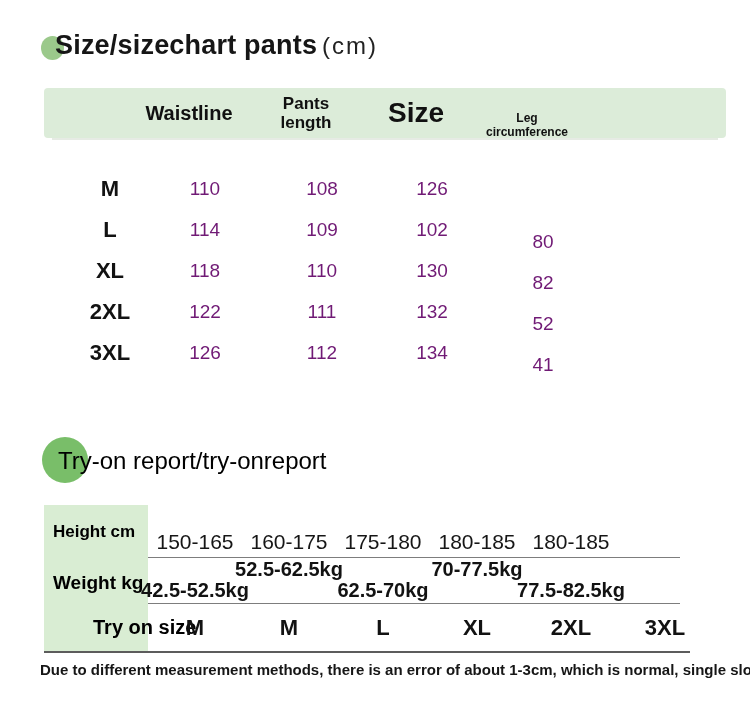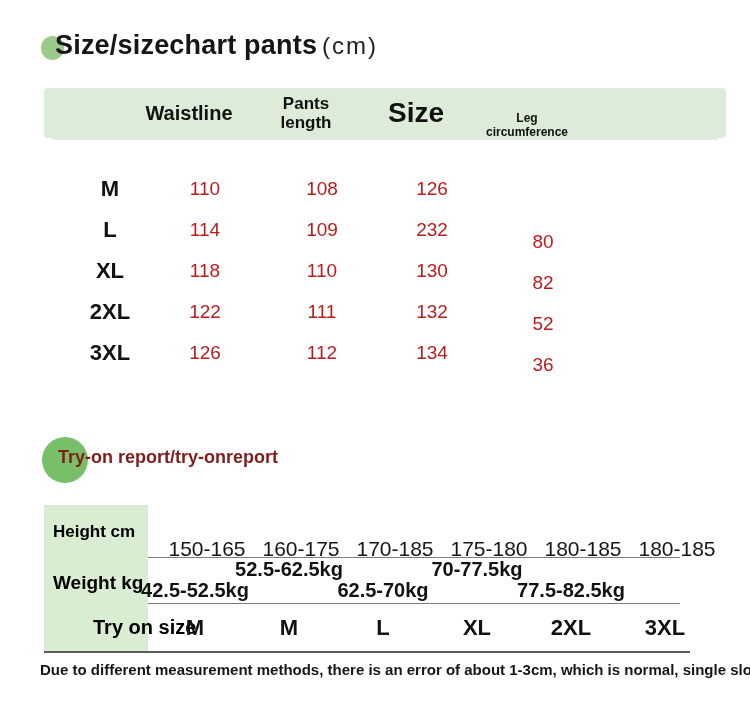--- a/index.html
+++ b/index.html
@@ -33,45 +33,45 @@
   .c0 { width:100px; }
   .c1 { width:90px; }
   .c2 { width:144px; }
   .c3 { width:76px; }
   .c4 { width:146px;margin-top:25px; }
   .h-waist { font-weight:bold; font-size:20px; }
   .h-two   { font-weight:bold; font-size:17px; line-height:1.12; }
   .h-hips  { font-weight:bold; font-size:28px; }
   .h-leg   { font-weight:bold; font-size:12px; line-height:1.15; }
   .size  { font-weight:bold; font-size:22px; color:#121212; }
-  .num   { font-size:19px; font-weight:400; color:#b91c1c; }
+  .num   { font-size:19px; font-weight:400; color:#701a75; }
 
   
   .tryon-mark {
     position:absolute; left:42px; top:437px; width:46px; height:46px; border-radius:50%;
     background:var(--accent-green,#79be69); z-index:0;
   }
   .tryon-title {
     position:absolute; left:58px; top:447px; z-index:1;
-    font-size:18px; font-weight:bold; color:#7f1d1d; white-space:nowrap;
+    font-size:24px; font-weight:normal; color:#000000; white-space:nowrap;
   }
 
   .tryon-table { position:absolute; left:44px; top:505px; width:646px; height:148px; }
   .tt-labels {
     position:absolute; left:0; top:0; width:104px; height:148px;
     background:var(--panel-green,#d9edd3);
   }
   .tt-label { position:absolute; left:9px; font-weight:bold; color:#000000; white-space:nowrap; }
   .lbl-height { top:17px; font-size:17px; }
   .lbl-weight { top:67px; font-size:19px; }
   .lbl-size   { top:111px; font-size:20px;margin-left:40px; }
 
   .tt-data { position:absolute; left:104px; top:0; width:564px; height:148px; }
   .tt-row { position:absolute; left:0; width:564px; display:flex; }
-  .row-height { top:7px; height:52px; align-items:flex-end;margin-left:12px; }
+  .row-height { top:0; height:52px; align-items:flex-end; }
   .row-weight { top:52px; height:46px; }
   .row-size   { top:98px; height:50px; align-items:center; }
   .tt-cell { width:94px; display:flex; justify-content:center; overflow:visible; }
   .hv { font-size:21px; font-weight:400; color:#161616; white-space:nowrap; padding-bottom:3px; justify-content:center; }
   .wv { font-size:20px; font-weight:bold; color:#121212; white-space:nowrap; line-height:22px; flex-direction:column; align-items:center; }
   .wv.wu { justify-content:flex-start; padding-top:1px; }
   .wv.wl { justify-content:flex-end; padding-bottom:2px; }
   .sv { font-size:22px; font-weight:bold; color:#121212; }
 
   .tt-line { position:absolute; left:104px; width:532px; height:0; border-top:1px solid #7d7d7d; }
@@ -114,21 +114,21 @@
       <div class="trow">
         <div class="c c0 size">M</div>
         <div class="c c1 num">110</div>
         <div class="c c2 num">108</div>
         <div class="c c3 num">126</div>
       </div>
       <div class="trow">
         <div class="c c0 size">L</div>
         <div class="c c1 num">114</div>
         <div class="c c2 num">109</div>
-        <div class="c c3 num">232</div>
+        <div class="c c3 num">102</div>
         <div class="c c4 num">80</div>
       </div>
       <div class="trow">
         <div class="c c0 size">XL</div>
         <div class="c c1 num">118</div>
         <div class="c c2 num">110</div>
         <div class="c c3 num">130</div>
         <div class="c c4 num">82</div>
       </div>
       <div class="trow">
@@ -136,40 +136,39 @@
         <div class="c c1 num">122</div>
         <div class="c c2 num">111</div>
         <div class="c c3 num">132</div>
         <div class="c c4 num">52</div>
       </div>
       <div class="trow">
         <div class="c c0 size">3XL</div>
         <div class="c c1 num">126</div>
         <div class="c c2 num">112</div>
         <div class="c c3 num">134</div>
-        <div class="c c4 num">36</div>
+        <div class="c c4 num">41</div>
       </div>
     </div>
   </div>
 
   <span class="tryon-mark"></span>
   <div class="tryon-title">Try-on report/try-onreport</div>
 
   <div class="tryon-table">
     <div class="tt-labels">
       <div class="tt-label lbl-height">Height cm</div>
       <div class="tt-label lbl-weight">Weight kg</div>
       <div class="tt-label lbl-size">Try on size</div>
     </div>
 
     <div class="tt-data">
       <div class="tt-row row-height">
         <div class="tt-cell hv">150-165</div>
         <div class="tt-cell hv">160-175</div>
-        <div class="tt-cell hv">170-185</div>
         <div class="tt-cell hv">175-180</div>
         <div class="tt-cell hv">180-185</div>
         <div class="tt-cell hv">180-185</div>
       </div>
       <div class="tt-row row-weight">
         <div class="tt-cell wv wl">42.5-52.5kg</div>
         <div class="tt-cell wv wu">52.5-62.5kg</div>
         <div class="tt-cell wv wl">62.5-70kg</div>
         <div class="tt-cell wv wu">70-77.5kg</div>
         <div class="tt-cell wv wl">77.5-82.5kg</div>

